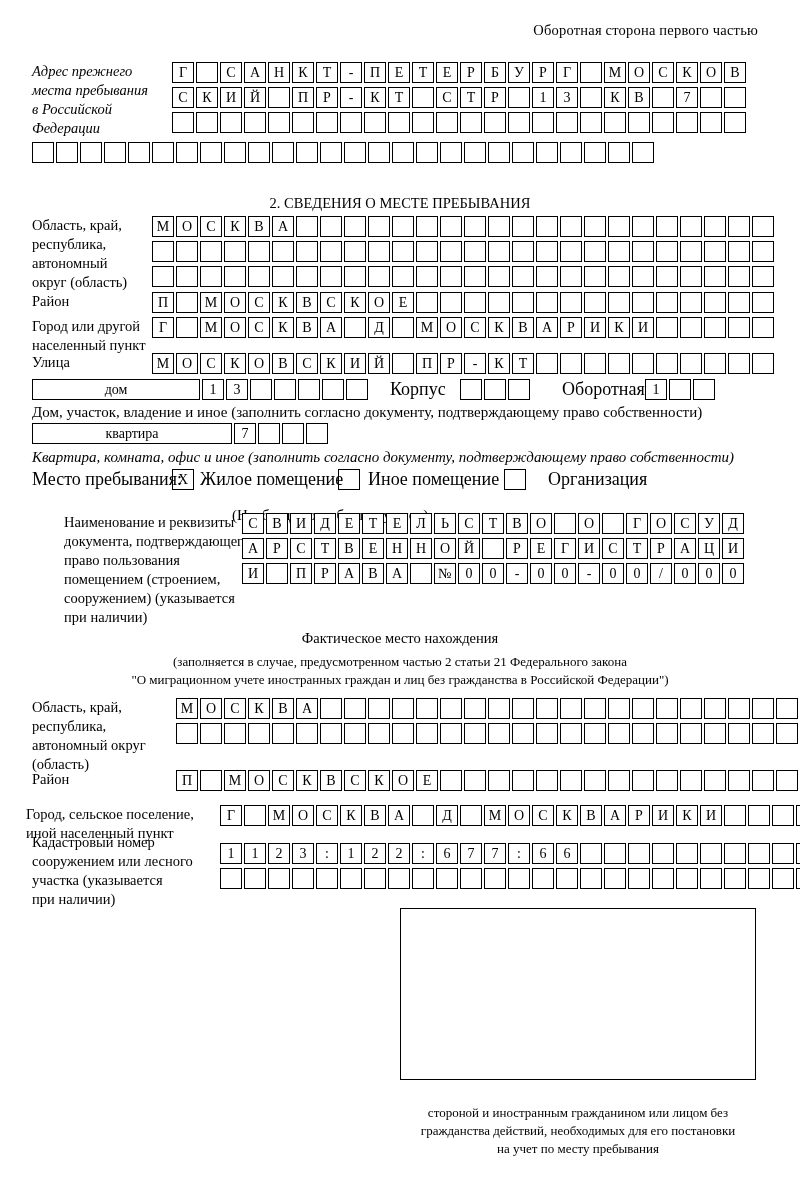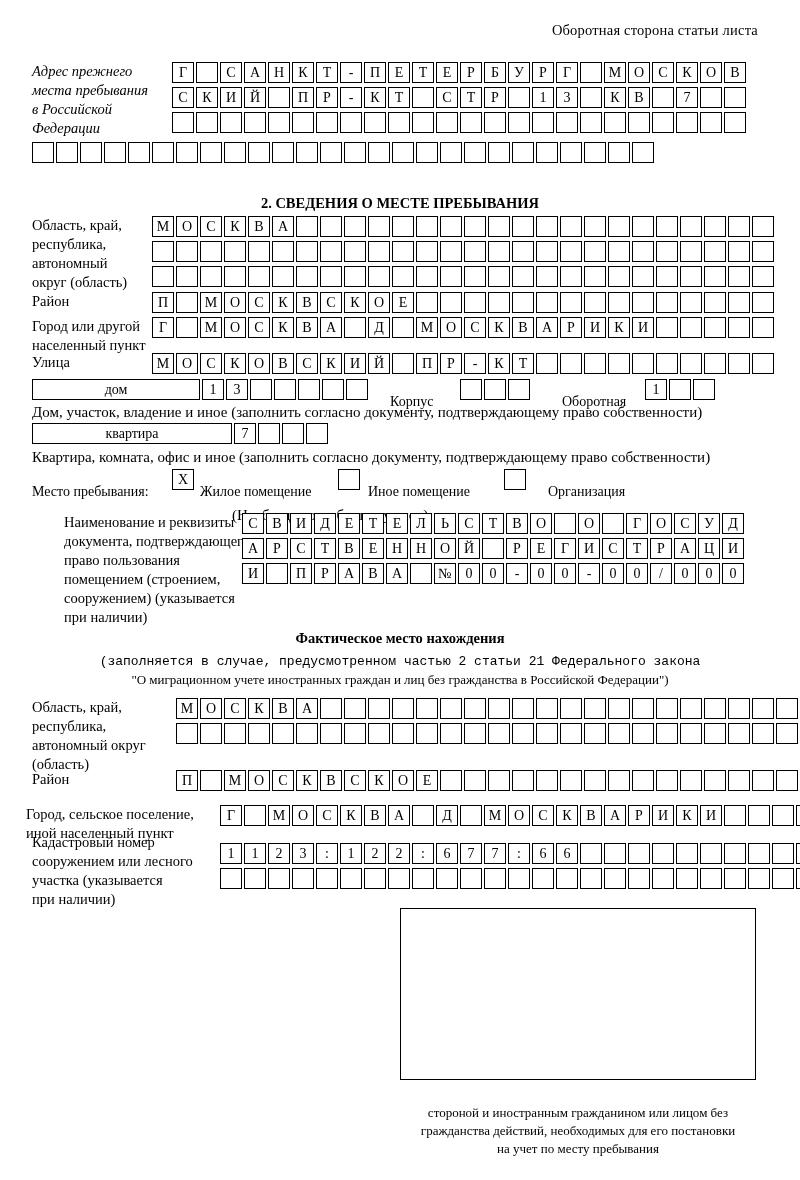--- a/index.html
+++ b/index.html
@@ -44,21 +44,21 @@
     font-size: 13px;
     line-height: 17px;
     width: 100%;
     left: 0;
   }
   .sect-title {
     position: absolute;
     width: 100%;
     left: 0;
     text-align: center;
-    font-weight: bold;
+    font-weight: normal;
     font-size: 14.5px;
   }
   
   .row {
     position: absolute;
     display: flex;
     gap: 0;
   }
   .cell {
     width: 22px;
@@ -86,43 +86,42 @@
     width: 22px;
     height: 21px;
     border: 1px solid #000;
     box-sizing: border-box;
     text-align: center;
     font-size: 14px;
     line-height: 19px;
   }
   .inline-lbl {
     position: absolute;
-    font-size: 14px;
+    font-size: 18px;
     line-height: 21px;
-    margin-top: 12px;
   }
   .big-box {
     position: absolute;
     border: 1px solid #000;
     box-sizing: border-box;
     background: #fff;
   }
   .footnote {
     position: absolute;
     text-align: center;
     font-size: 13px;
     line-height: 18px;
   }
 </style>
 </head>
 <body>
 
 <div class="page">
 
-  <div class="hdr-right">Оборотная сторона статьи листа</div>
+  <div class="hdr-right">Оборотная сторона первого частью</div>
 
   <div class="lbl" style="left:32px; top:62px;font-style:italic;">Адрес прежнего
 места пребывания
 в Российской
 Федерации</div>
 
   <div class="row" id="prev-row-0" style="left:172px; top:62px;">
       <div class="cell">Г</div>
       <div class="cell"></div>
       <div class="cell">С</div>
@@ -437,21 +436,21 @@
 
   <div class="lbl small" style="left:32px; top:403px;">Дом, участок, владение и иное (заполнить согласно документу, подтверждающему право собственности)</div>
 
   <div class="box-label" style="left:32px; top:423px; width:200px;">квартира</div>
   <div class="row" id="s2-flat" style="left:234px; top:423px;">
       <div class="cell">7</div>
       <div class="cell"></div>
       <div class="cell"></div>
       <div class="cell"></div>
     </div>
-  <div class="lbl small" style="left:32px; top:448px;">Квартира, комната, офис и иное (заполнить согласно документу, подтверждающему право собственности)</div>
+  <div class="lbl small" style="left:32px; top:448px;font-style:italic;">Квартира, комната, офис и иное (заполнить согласно документу, подтверждающему право собственности)</div>
 
   <div class="inline-lbl" style="left:32px; top:469px;">Место пребывания:</div>
   <div class="checkbox" style="left:172px; top:469px;">X</div>
   <div class="inline-lbl" style="left:200px; top:469px;">Жилое помещение</div>
   <div class="checkbox" style="left:338px; top:469px;"></div>
   <div class="inline-lbl" style="left:368px; top:469px;">Иное помещение</div>
   <div class="checkbox" style="left:504px; top:469px;"></div>
   <div class="inline-lbl" style="left:548px; top:469px;">Организация</div>
   <div class="lbl small" style="left:232px; top:506px;">(Необходимо выбрать нужное)</div>
 
@@ -525,21 +524,21 @@
       <div class="cell">-</div>
       <div class="cell">0</div>
       <div class="cell">0</div>
       <div class="cell">/</div>
       <div class="cell">0</div>
       <div class="cell">0</div>
       <div class="cell">0</div>
     </div>
 
   <div class="sect-title" style="top:630px;">Фактическое место нахождения</div>
-  <div class="center-note" style="top:653px;font-family:Liberation Mono, monospace;">(заполняется в случае, предусмотренном частью 2 статьи 21 Федерального закона</div>
+  <div class="center-note" style="top:653px;">(заполняется в случае, предусмотренном частью 2 статьи 21 Федерального закона</div>
   <div class="center-note" style="top:671px;">"О миграционном учете иностранных граждан и лиц без гражданства в Российской Федерации")</div>
 
   <div class="lbl" style="left:32px; top:698px;">Область, край,
 республика,
 автономный округ
 (область)</div>
   <div class="row" id="a-region-0" style="left:176px; top:698px;">
       <div class="cell">М</div>
       <div class="cell">О</div>
       <div class="cell">С</div>

